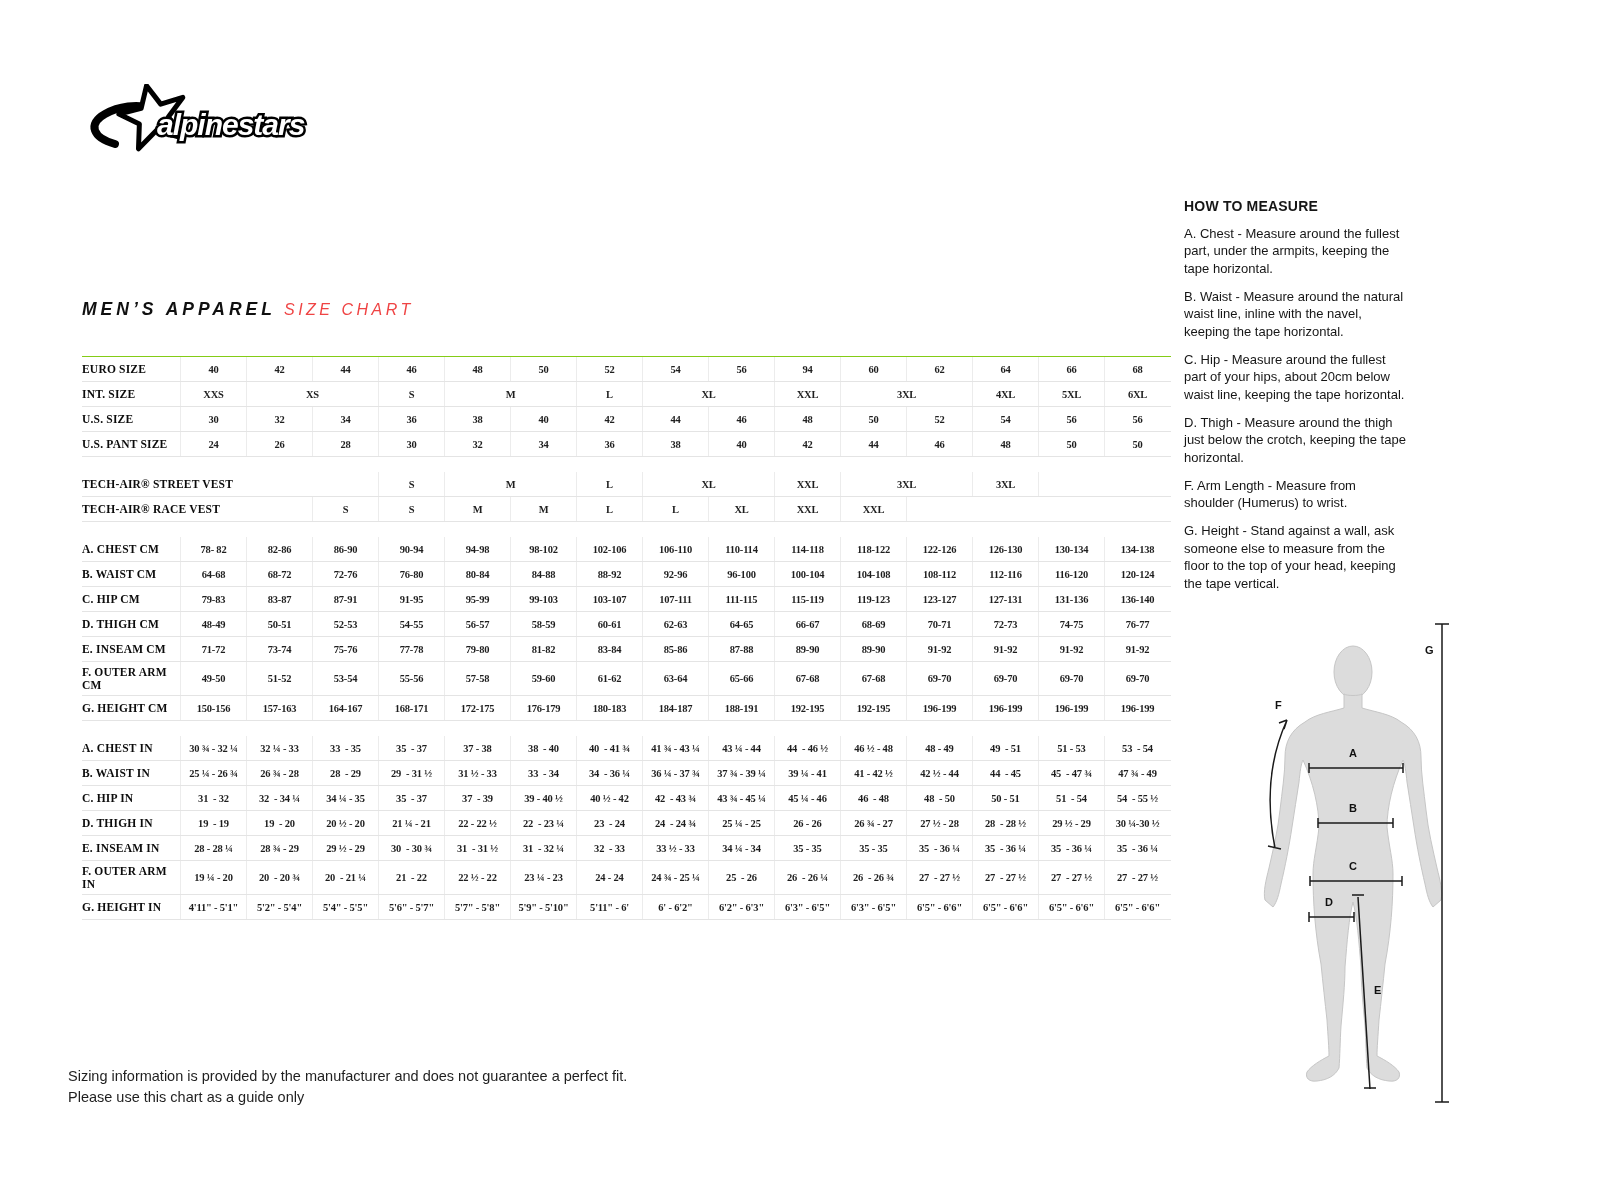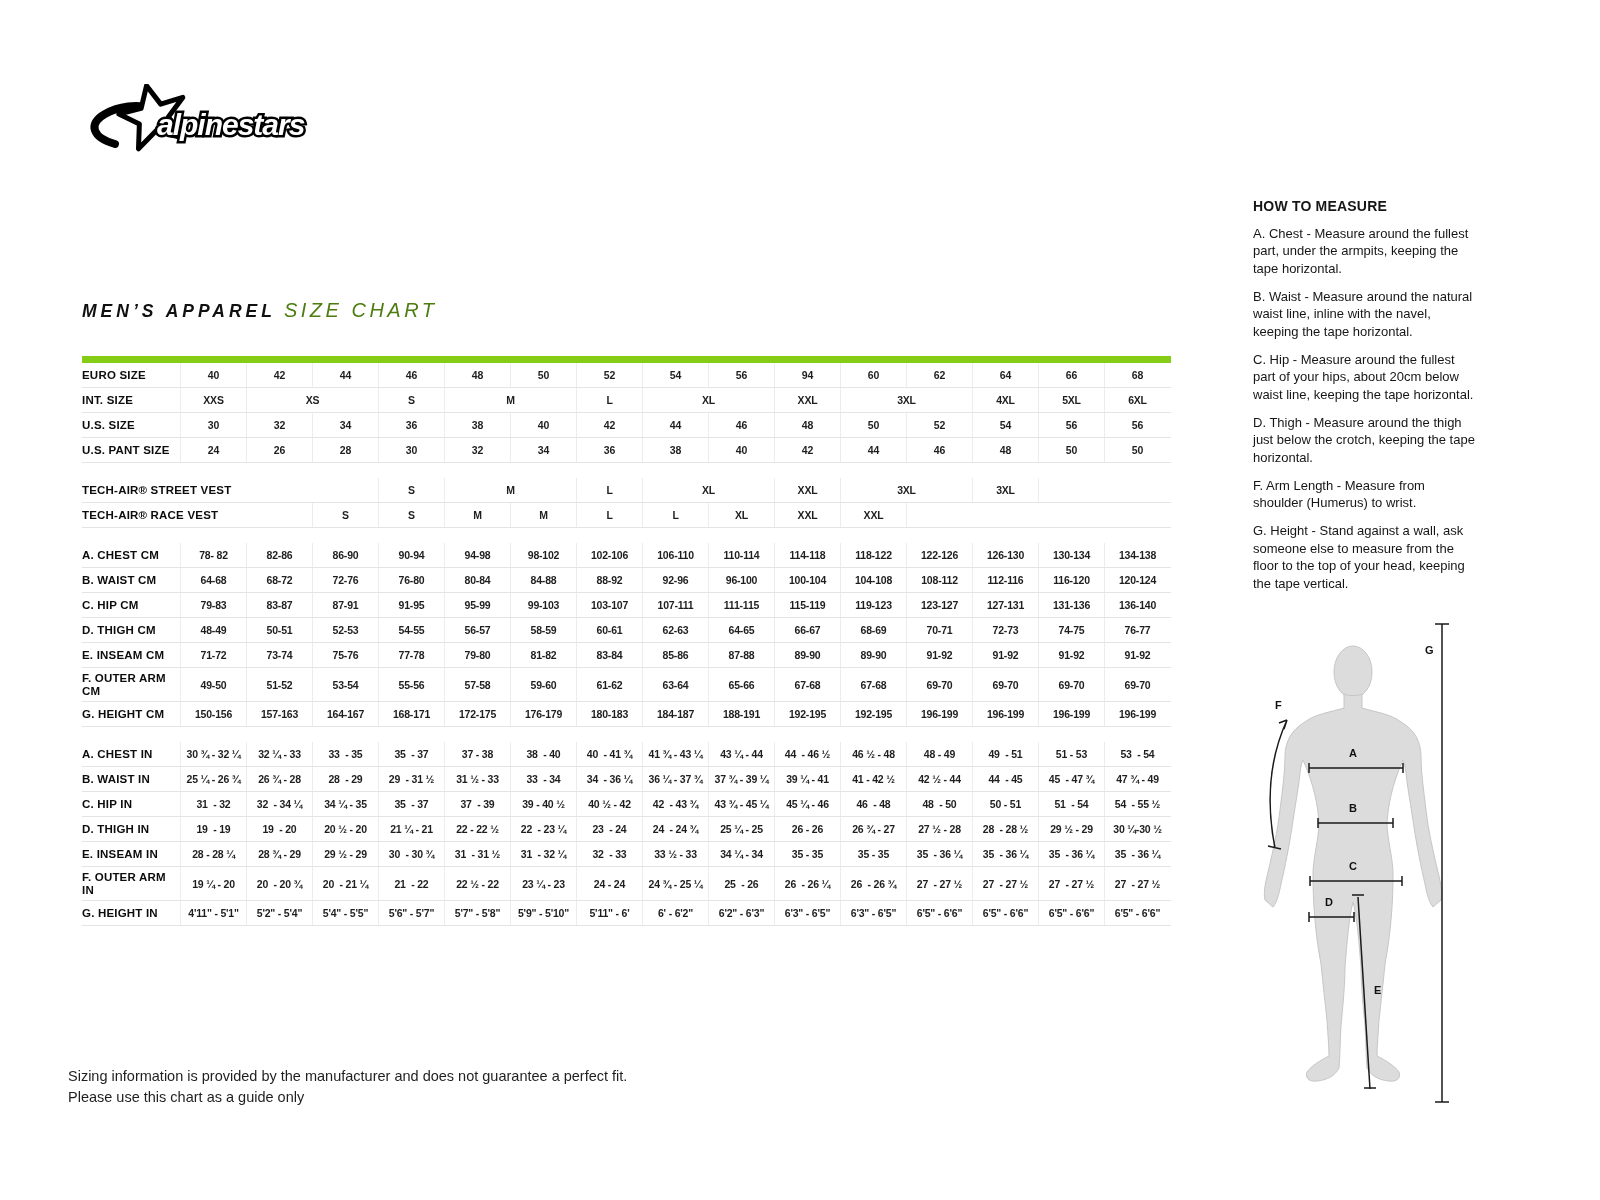--- a/index.html
+++ b/index.html
@@ -6,32 +6,32 @@
   body{
     width:1600px;height:1200px;background:#ffffff;position:relative;overflow:hidden;
     font-family:"Liberation Sans",sans-serif;color:#111;
   }
   .abs{position:absolute;}
   
   .logo{left:85px;top:84px;width:280px;height:70px;}
   
   .title{left:82px;top:299px;white-space:nowrap;font-style:italic;}
   .title .prim{font-weight:bold;font-size:17.5px;letter-spacing:4px;color:#101010;}
-  .title .sec{font-weight:normal;font-size:20px;letter-spacing:3.5px;color:#4d7c0f;margin-left:8px;}
-  
-  .size-table{left:82px;top:356px;width:1089px;border-top:7px solid #84cc16;}
+  .title .sec{font-weight:normal;font-size:16px;letter-spacing:3.5px;color:#ef4444;margin-left:8px;}
+  
+  .size-table{left:82px;top:356px;width:1089px;border-top:1px solid #84cc16;font-family:Liberation Serif, serif;}
   .trow{display:grid;grid-template-columns:98px repeat(15,66px);height:24px;border-bottom:1px solid #e4e4e4;align-items:center;}
   .trow.tall{height:33px;}
   .tlabel{font-weight:bold;font-size:11.5px;line-height:12.5px;color:#0c0c0c;white-space:pre;letter-spacing:0.2px;}
   .tcell{height:100%;display:flex;align-items:center;justify-content:center;text-align:center;
          font-weight:bold;font-size:10.5px;letter-spacing:-0.2px;color:#1e1e1e;border-left:1px solid #ececec;white-space:pre;}
   .tcell.noline{border-left:none;}
   .spacer{height:15px;}
   
-  .measure{left:1253px;top:198px;width:224px;color:#161616;}
+  .measure{left:1184px;top:198px;width:224px;color:#161616;}
   .measure h3{margin:0;font-size:14px;font-weight:bold;letter-spacing:0.2px;}
   .measure p{margin:10.5px 0 0 0;font-size:13px;line-height:17.5px;}
   
   .footer{left:68px;top:1066px;font-size:14.5px;line-height:21px;color:#1f1f1f;}
   
   .diagram{left:1235px;top:612px;}
   .diagram text{font-family:"Liberation Sans",sans-serif;font-size:11px;font-weight:bold;fill:#111;}
 </style>
 </head>
 <body>

